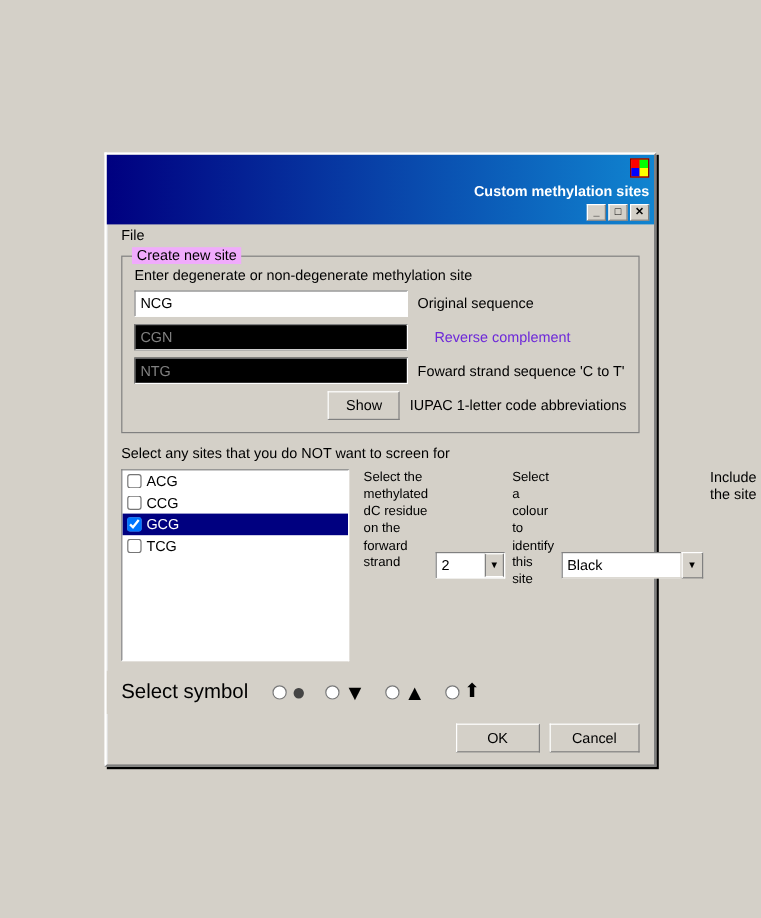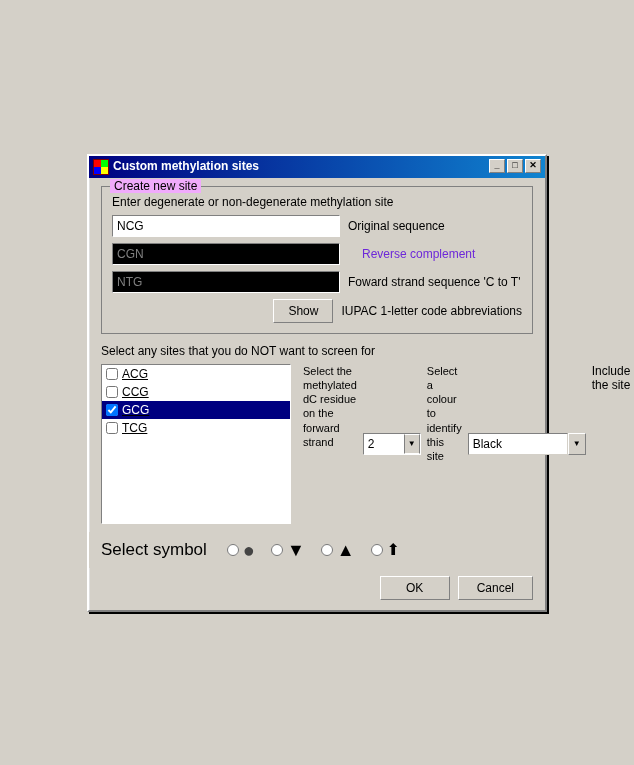--- a/index.html
+++ b/index.html
@@ -23,23 +23,24 @@
       border-left-color: #ffffff;
       box-shadow: 2px 2px 0 #000, inset 1px 1px 0 #dfdfdf;
       position: relative;
     }
 
     .title-bar {
       background: linear-gradient(to right, #000080, #1084d0);
       color: white;
       padding: 3px 4px;
       display: flex;
-      align-items: flex-start;
+      align-items: flex-end;
       gap: 4px;
       user-select: none;
+      flex-direction: column;
     }
 
     .title-bar-icon {
       width: 16px;
       height: 16px;
       background: #ff4400;
       border: 1px solid #800000;
       display: flex;
       align-items: center;
       justify-content: center;
@@ -165,21 +166,20 @@
       margin-bottom: 6px;
     }
 
     .two-col {
       display: flex;
       gap: 12px;
     }
 
     .list-box-container {
       flex: 1;
-      text-decoration: underline;
     }
 
     .list-box {
       width: 190px;
       min-height: 160px;
       border: 1px solid;
       border-top-color: #808080;
       border-left-color: #808080;
       border-right-color: #ffffff;
       border-bottom-color: #ffffff;
@@ -399,20 +399,23 @@
       </svg>
     </div>
     <span class="title-bar-title">Custom methylation sites</span>
     <div class="title-bar-controls">
       <button class="title-btn">_</button>
       <button class="title-btn">□</button>
       <button class="title-btn">✕</button>
     </div>
   </div>
 
+  <div class="menu-bar">
+    <span>File</span>
+  </div>
 
   <div class="content">
 
     <div class="group-box">
       <span class="group-box-label">Create new site</span>
 
       <div style="font-size:12px; margin-bottom:6px;">Enter degenerate or non-degenerate methylation site</div>
 
       <div class="input-row">
         <input type="text" class="text-input" value="NCG" style="">

